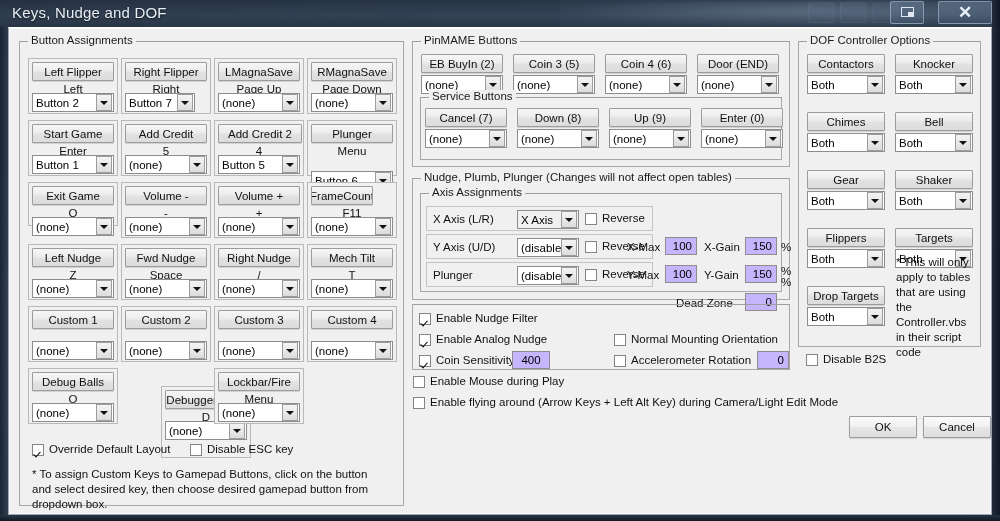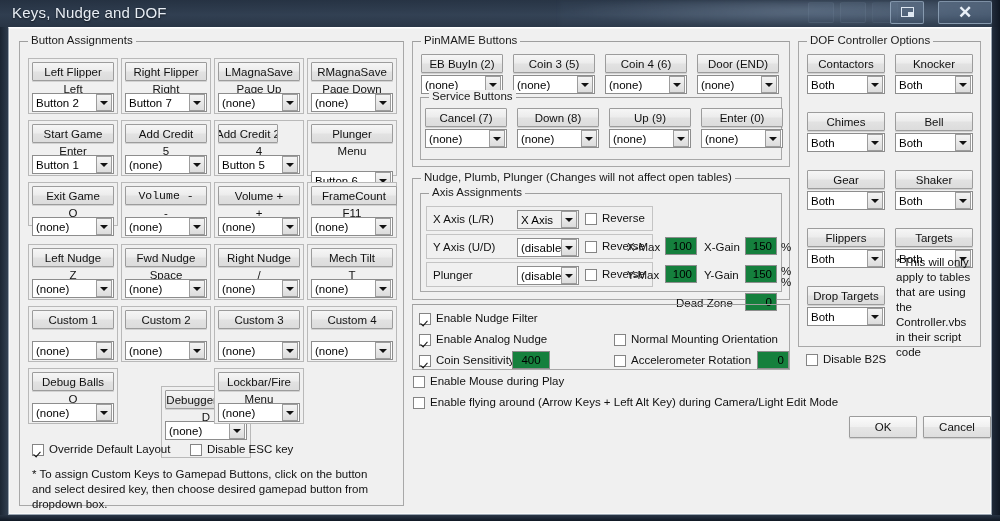--- a/index.html
+++ b/index.html
@@ -128,21 +128,21 @@
     width:12px; height:12px; background:#fff; border:1px solid #848484;
     margin-right:5px; position:relative; flex:none; margin-top:1px;
   }
   .chk.on .box:after {
     content:''; position:absolute; left:2px; top:5px;
     width:3px; height:6px; border:solid #111; border-width:0 1.6px 1.6px 0;
     transform: rotate(42deg); transform-origin:center;
   }
   
   .tinput {
-    position:absolute; height:18px; background:#15803d; border:1px solid #8d8d8d;
+    position:absolute; height:18px; background:#c4b5fd; border:1px solid #8d8d8d;
     font-size:11.5px; color:#000; text-align:right; padding-right:4px;
     display:flex; align-items:center; justify-content:flex-end;
   }
   .lbl { position:absolute; font-size:11.5px; color:#111; white-space:nowrap; }
   .sub {
     position:absolute; font-size:11.5px; color:#111; line-height:15px;
   }
   
   .axisrow {
     position:absolute; border:1px solid #c4c4c4; background:#f0f0f0;
@@ -188,21 +188,21 @@
             <div class="combo" style="left: 3px; top: 34px; width: 82px;">
               <div class="ctext">Button 2</div>
               <div class="carrow">
                 <i></i>
               </div>
             </div>
           </div>
           <div class="cell" style="left: 101px; top: 16px; width: 90px; height: 56px;">
             <div class="cbtn" style="width: 82px;">Right Flipper</div>
             <div class="keylab" style="top: 24px; width: 82px;">Right</div>
-            <div class="combo" style="left: 3px; top: 34px; width: 82px;">
+            <div class="combo" style="left: 3px; top: 34px; width: 70px;">
               <div class="ctext">Button 7</div>
               <div class="carrow">
                 <i></i>
               </div>
             </div>
           </div>
           <div class="cell" style="left: 194px; top: 16px; width: 90px; height: 56px;">
             <div class="cbtn" style="width: 82px;">LMagnaSave</div>
             <div class="keylab" style="top: 24px; width: 82px;">Page Up</div>
             <div class="combo" style="left: 3px; top: 34px; width: 82px;">
@@ -236,21 +236,21 @@
             <div class="cbtn" style="width: 82px;">Add Credit</div>
             <div class="keylab" style="top: 24px; width: 82px;">5</div>
             <div class="combo" style="left: 3px; top: 34px; width: 82px;">
               <div class="ctext">(none)</div>
               <div class="carrow">
                 <i></i>
               </div>
             </div>
           </div>
           <div class="cell" style="left: 194px; top: 78px; width: 90px; height: 56px;">
-            <div class="cbtn" style="width: 60px;">Add Credit 2</div>
+            <div class="cbtn" style="width: 84px;">Add Credit 2</div>
             <div class="keylab" style="top: 24px; width: 82px;">4</div>
             <div class="combo" style="left: 3px; top: 34px; width: 82px;">
               <div class="ctext">Button 5</div>
               <div class="carrow">
                 <i></i>
               </div>
             </div>
           </div>
           <div class="cell" style="left: 287px; top: 78px; width: 90px; height: 56px;">
             <div class="cbtn" style="width: 82px;">Plunger</div>
@@ -266,41 +266,41 @@
             <div class="cbtn" style="width: 82px;">Exit Game</div>
             <div class="keylab" style="top: 24px; width: 82px;">Q</div>
             <div class="combo" style="left: 3px; top: 34px; width: 82px;">
               <div class="ctext">(none)</div>
               <div class="carrow">
                 <i></i>
               </div>
             </div>
           </div>
           <div class="cell" style="left: 101px; top: 140px; width: 90px; height: 56px;">
-            <div class="cbtn" style="width: 82px; font-family: Liberation Mono, monospace;">Volume -</div>
+            <div class="cbtn" style="width: 82px;">Volume -</div>
             <div class="keylab" style="top: 24px; width: 82px;">-</div>
             <div class="combo" style="left: 3px; top: 34px; width: 82px;">
               <div class="ctext">(none)</div>
               <div class="carrow">
                 <i></i>
               </div>
             </div>
           </div>
           <div class="cell" style="left: 194px; top: 140px; width: 90px; height: 56px;">
             <div class="cbtn" style="width: 82px;">Volume +</div>
             <div class="keylab" style="top: 24px; width: 82px;">+</div>
             <div class="combo" style="left: 3px; top: 34px; width: 82px;">
               <div class="ctext">(none)</div>
               <div class="carrow">
                 <i></i>
               </div>
             </div>
           </div>
           <div class="cell" style="left: 287px; top: 140px; width: 90px; height: 56px;">
-            <div class="cbtn" style="width: 86px;">FrameCount</div>
+            <div class="cbtn" style="width: 62px;">FrameCount</div>
             <div class="keylab" style="top: 24px; width: 82px;">F11</div>
             <div class="combo" style="left: 3px; top: 34px; width: 82px;">
               <div class="ctext">(none)</div>
               <div class="carrow">
                 <i></i>
               </div>
             </div>
           </div>
           <div class="cell" style="left: 8px; top: 202px; width: 90px; height: 56px;">
             <div class="cbtn" style="width: 82px;">Left Nudge</div>

